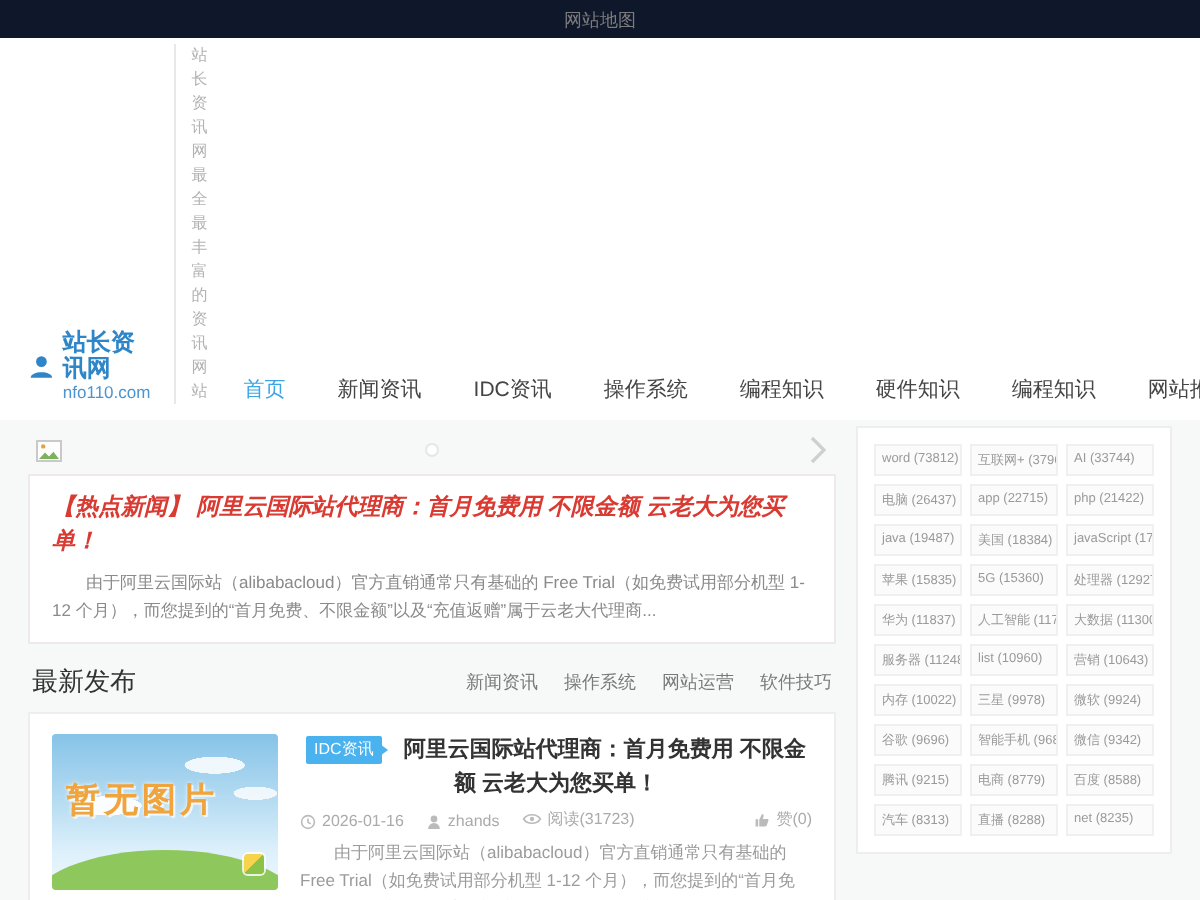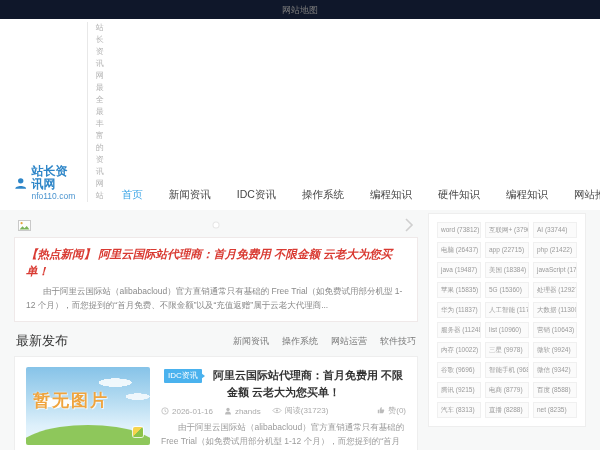--- a/index.html
+++ b/index.html
@@ -42,21 +42,21 @@
   .section-head { display:flex; align-items:center; margin:10px 2px 6px; }
   .section-title { font-size:13px; font-weight:normal; color:#333; }
   .section-tabs { margin-left:auto; display:flex; gap:13px; font-size:9px; color:#7a7a7a; }
   .tab { cursor:pointer; }
 
   .article-card { background:#fff; border:1px solid #eee; }
   .article { display:flex; gap:11px; padding:10px 11px; border-bottom:1px solid #f2f2f2; }
   .article:last-child { border-bottom:none; }
 
   
-  .thumb { width:124px; height:78px; flex:none; position:relative; border-radius:2px; overflow:hidden; cursor:pointer;
+  .thumb { width:113px; height:78px; flex:none; position:relative; border-radius:2px; overflow:hidden; cursor:pointer;
     background:
       radial-gradient(ellipse 26% 10% at 24% 46%, rgba(255,255,255,.95) 0 60%, transparent 61%),
       radial-gradient(ellipse 22% 9% at 72% 20%, rgba(255,255,255,.85) 0 60%, transparent 61%),
       radial-gradient(ellipse 16% 7% at 90% 38%, rgba(255,255,255,.8) 0 60%, transparent 61%),
       linear-gradient(180deg,#86c3e8 0%,#b8ddf2 45%,#ddf0fb 75%,#eef8fd 100%); }
   .thumb::after { content:""; position:absolute; left:-10%; bottom:-36px; width:120%; height:56px; border-radius:50%;
       background:radial-gradient(ellipse at 50% 30%,#8ec75b 0 60%,#74b04a 100%); }
   .thumb-text { position:absolute; z-index:2; left:7px; top:42%; transform:translateY(-50%); font-size:17px; font-weight:bold;
       color:#efa43e; letter-spacing:2px; text-shadow:0 0 2px rgba(255,255,255,.9), 1px 1px 0 rgba(255,255,255,.7); }
   .thumb-deco { position:absolute; z-index:3; right:7px; bottom:8px; width:10px; height:10px; border-radius:2px;

